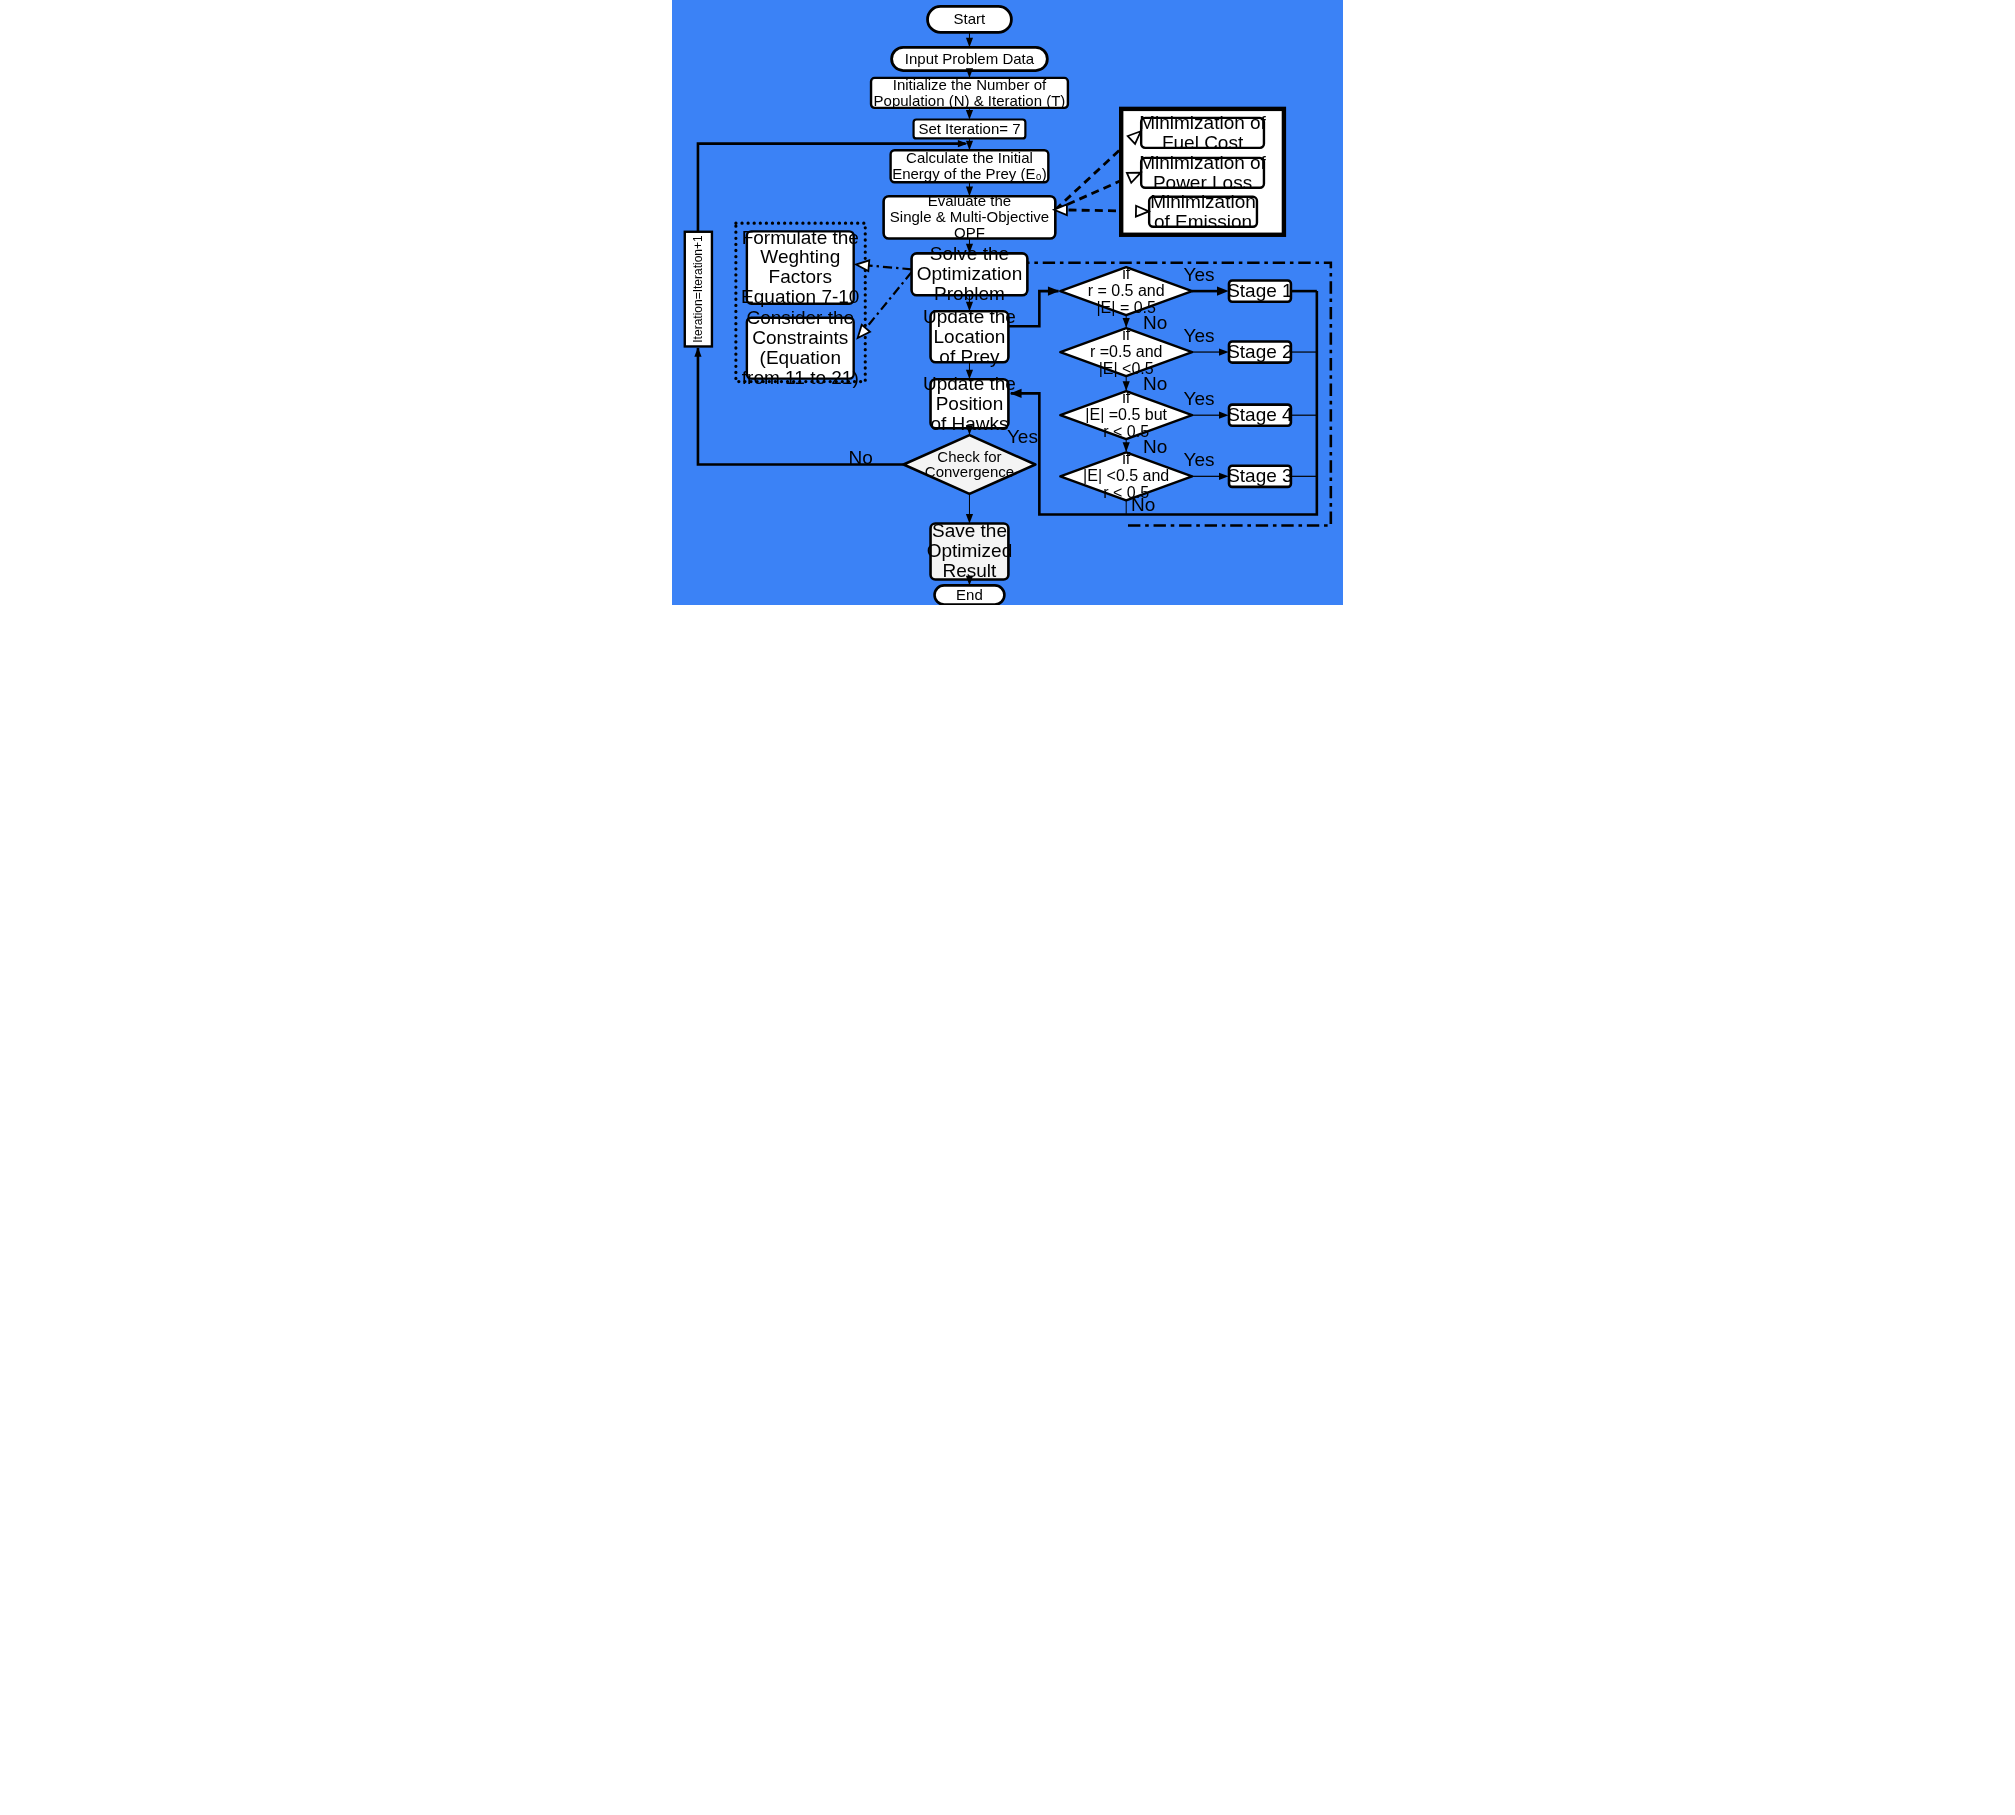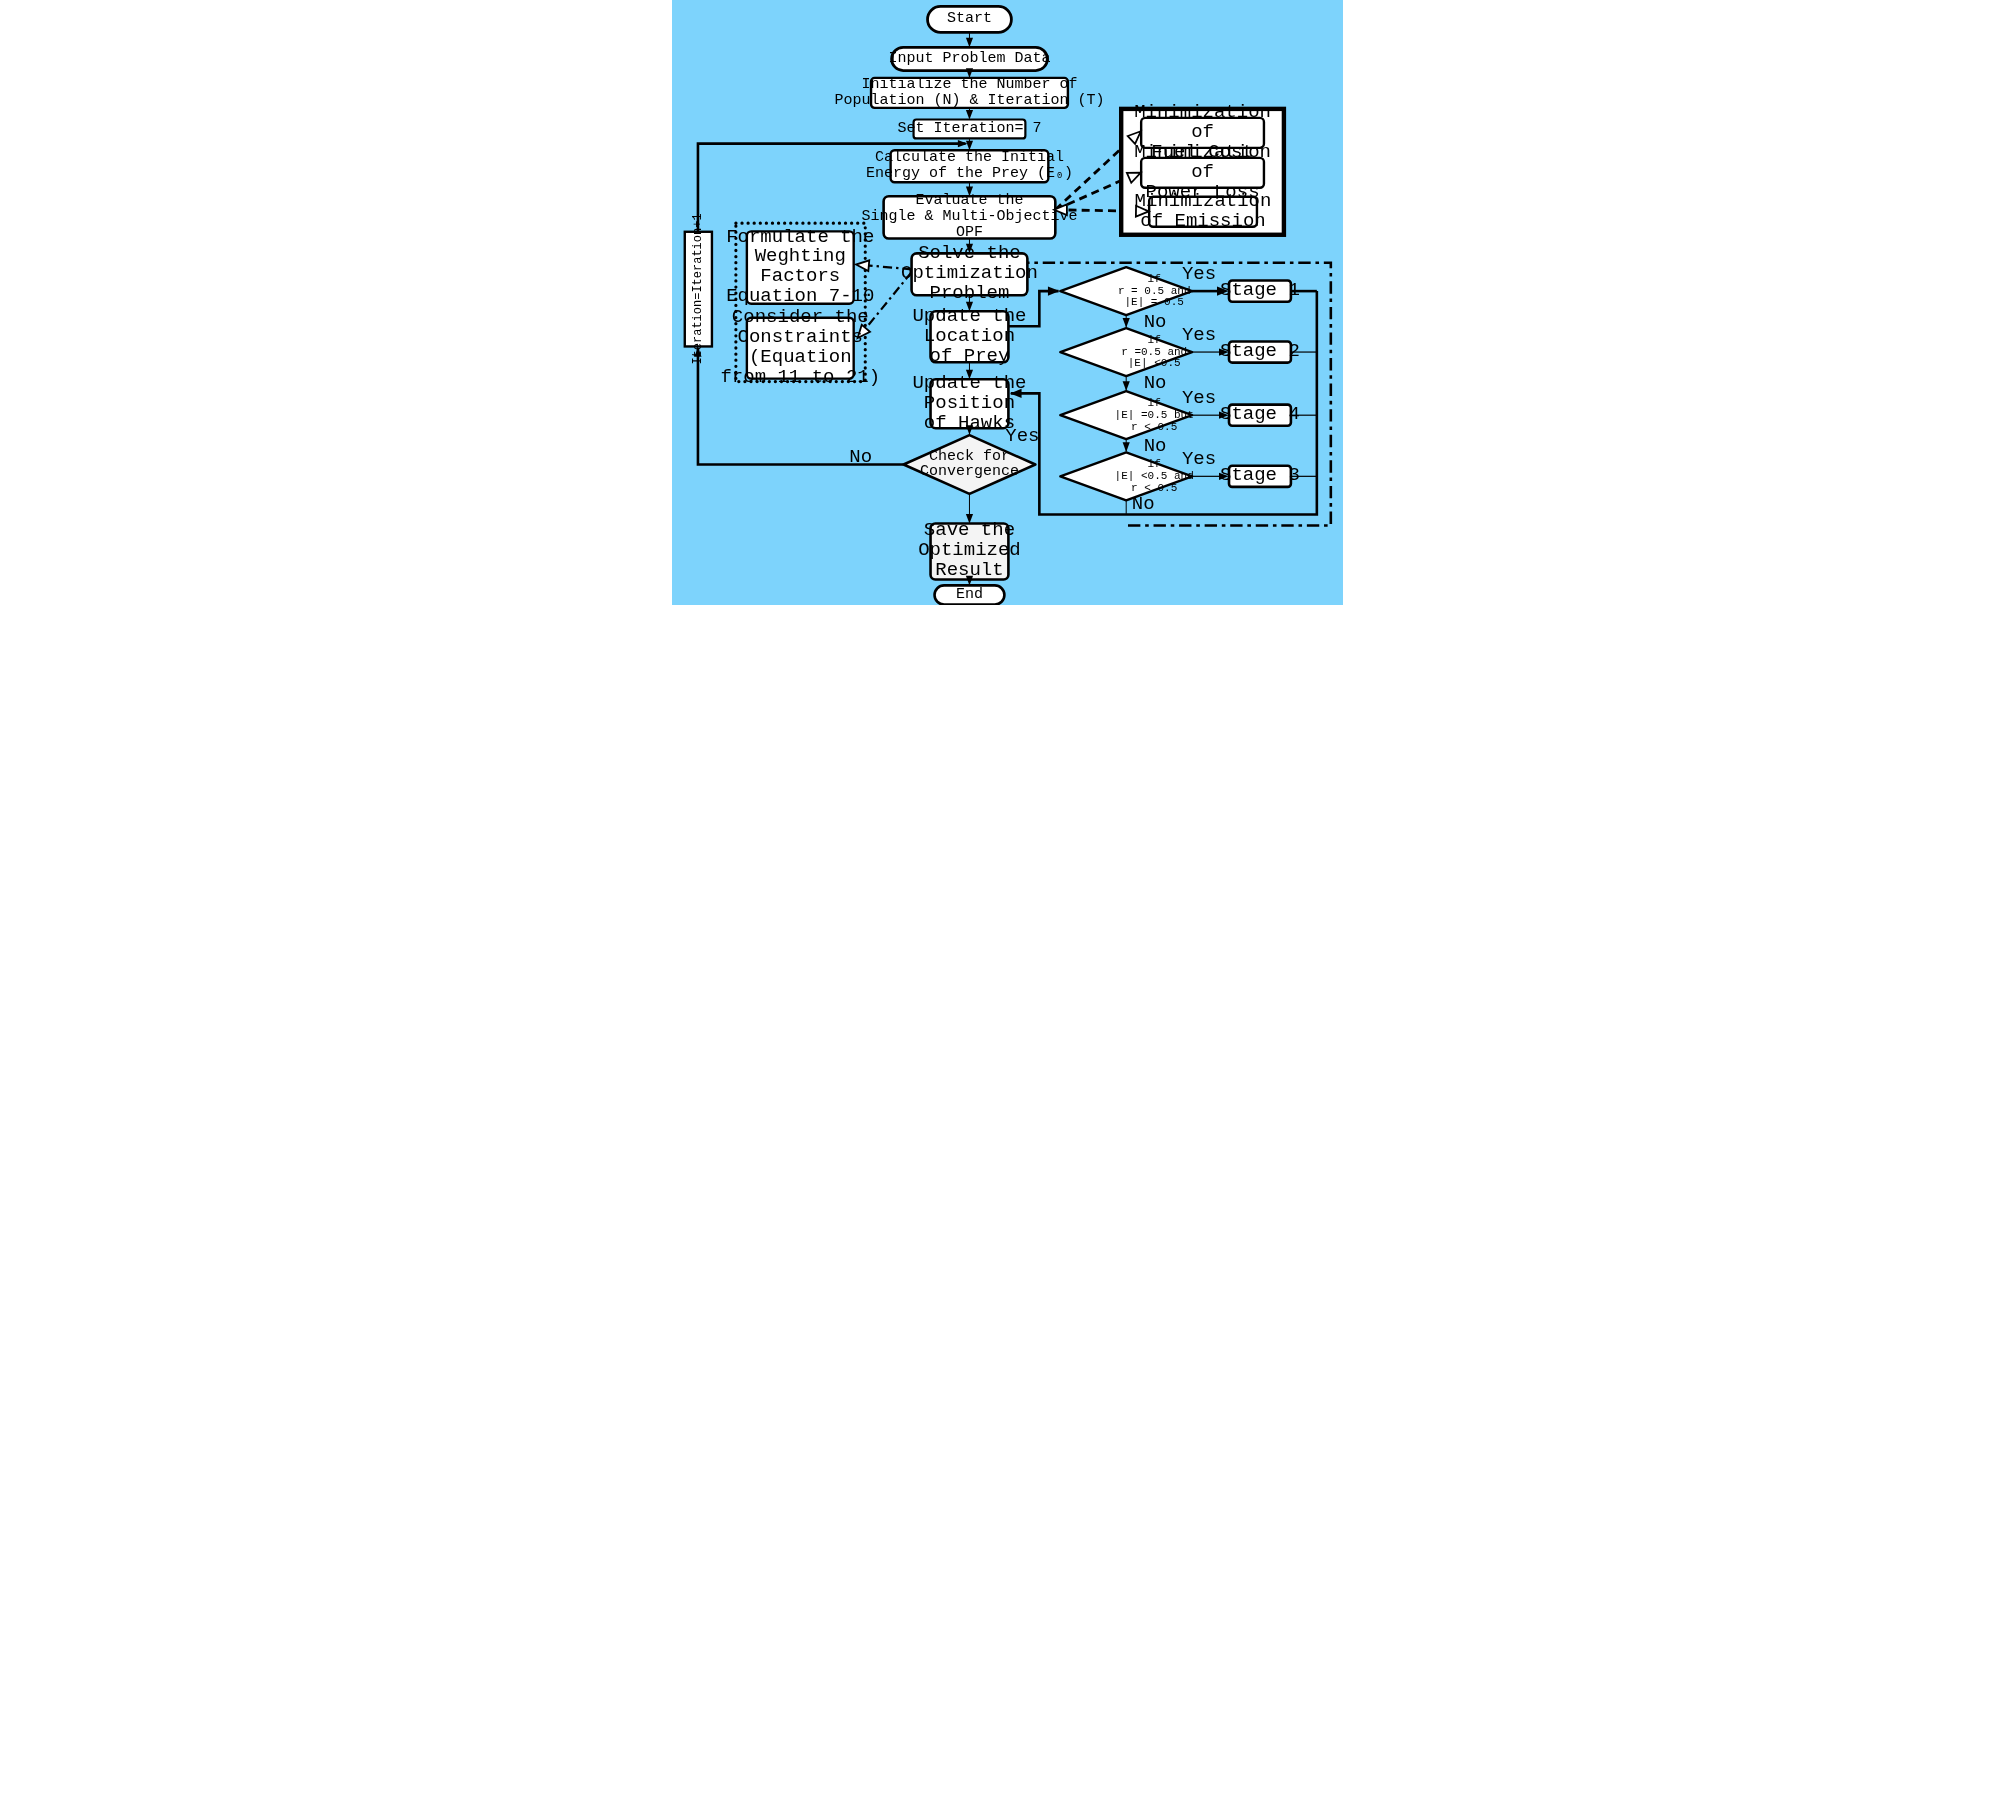--- a/index.html
+++ b/index.html
@@ -1,36 +1,36 @@
 <!DOCTYPE html>
 <html style="font-size:9.6px"><head>
 <meta charset="utf-8">
 <style>
   html,body{margin:0;padding:0;background:#ffffff;}
   .canvas{
     position:relative;
     width:671px;height:605px;
     margin:0 auto;
-    background:#7dd3fc;
-    font-family:Liberation Mono, monospace;
+    background:#3b82f6;
+    font-family:Liberation Sans, sans-serif;
     color:#000;
   }
   .canvas svg{position:absolute;left:0;top:0;width:100%;height:100%;}
   .lbl{
     position:absolute;
     transform:translate(-50%,-50%);
     text-align:center;
     white-space:pre-line;
     font-size:19px;
     line-height:1.05;
     color:#000;
     pointer-events:none;
   }
   .lbl-top{font-size:15px;}
-  .lbl-d{font-size:11px;line-height:1.06;margin-left:28px;}
+  .lbl-d{font-size:16px;line-height:1.06;}
   .lbl-yn{font-size:19px;}
   .lbl-iter{
     font-size:12px;
     white-space:nowrap;
     transform:translate(-50%,-50%) rotate(-90deg);
   }
 </style>
 </head>
 <body>
 

